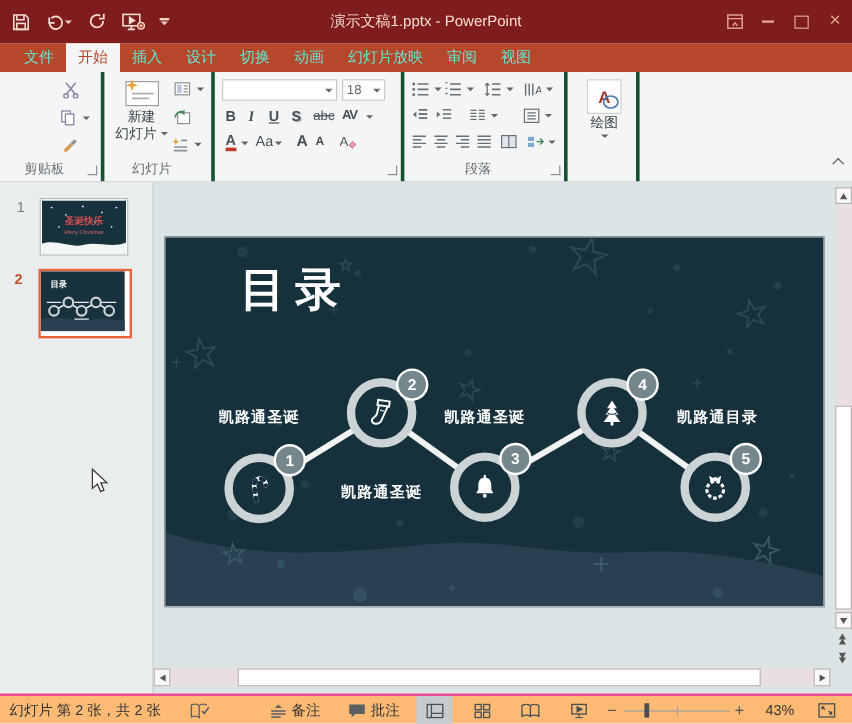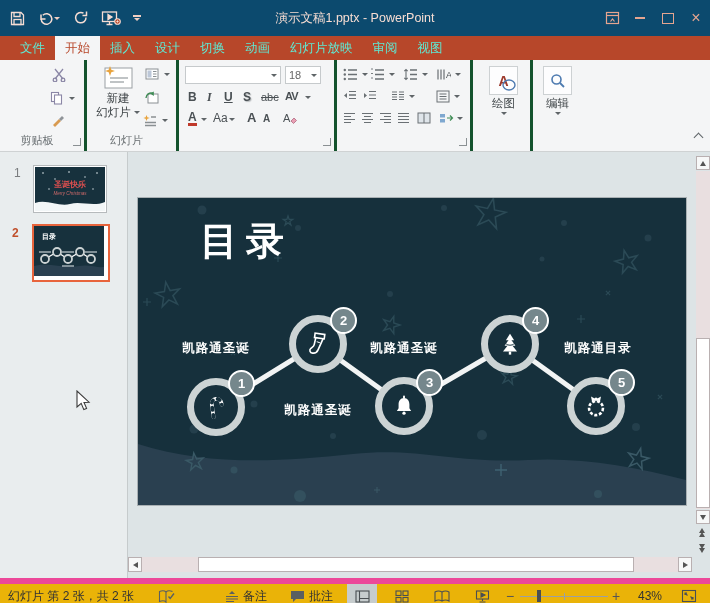--- a/index.html
+++ b/index.html
@@ -1,21 +1,21 @@
 <!DOCTYPE html>
 <html><head>
 <meta charset="utf-8">
 <style>
   html,body{margin:0;padding:0}
   body{width:710px;height:603px;position:relative;overflow:hidden;
        font-family:"Liberation Sans",sans-serif;background:#dde4e6;
        -webkit-font-smoothing:antialiased}
   .abs{position:absolute}
   
-  .titlebar{position:absolute;left:0;top:0;width:710px;height:36px;background:#0c4a6e}
+  .titlebar{position:absolute;left:0;top:0;width:710px;height:36px;background:#7f1d1d}
   .qat{position:absolute;left:6px;top:6px;height:24px;display:flex;align-items:center;gap:6px}
   .qbtn{display:inline-flex;align-items:center;justify-content:center;width:22px;height:22px}
   .wtitle{position:absolute;left:0;right:0;top:0;height:36px;line-height:36px;text-align:center;
           color:#f7ddd3;font-size:12.5px}
   .wbtns{position:absolute;right:0;top:0;height:36px;display:flex}
   .wb{width:28px;height:36px;display:flex;align-items:center;justify-content:center;color:#e5a590;font-size:13px}
   .dd{display:inline-block;width:0;height:0;border-left:3px solid transparent;
       border-right:3px solid transparent;border-top:3.5px solid #5f6568;vertical-align:middle}
   .ddw{border-top-color:#f0cfc3}
   
@@ -62,21 +62,21 @@
   .sbtn{position:absolute;width:14px;height:14px;background:#f7f8f8;border:1px solid #b9b0b1;box-sizing:border-box;
         display:flex;align-items:center;justify-content:center}
   .vthumb{position:absolute;left:0;top:183px;width:14px;height:170px;background:#fff;border:1px solid #b9b0b1;box-sizing:border-box}
   .hscroll{position:absolute;left:128px;top:405px;width:564px;height:15px;background:#e9dfe0}
   .hthumb{position:absolute;left:70px;top:0;width:436px;height:15px;background:#fff;border:1px solid #b9b0b1;box-sizing:border-box}
   .tri-u{width:0;height:0;border-left:3.5px solid transparent;border-right:3.5px solid transparent;border-bottom:5px solid #555}
   .tri-d{width:0;height:0;border-left:3.5px solid transparent;border-right:3.5px solid transparent;border-top:5px solid #555}
   .tri-l{width:0;height:0;border-top:3.5px solid transparent;border-bottom:3.5px solid transparent;border-right:5px solid #555}
   .tri-r{width:0;height:0;border-top:3.5px solid transparent;border-bottom:3.5px solid transparent;border-left:5px solid #555}
   
-  .statusbar{position:absolute;left:0;top:578px;width:710px;height:25px;background:#eab308;border-top:6px solid #ec4899;box-sizing:border-box;font-size:12px;color:#333}
+  .statusbar{position:absolute;left:0;top:578px;width:710px;height:25px;background:#fdba74;border-top:2px solid #ec4899;box-sizing:border-box;font-size:12px;color:#333}
   .sitem{position:absolute;top:0;height:24px;display:flex;align-items:center;gap:4px}
   .viewbtn{position:absolute;top:0;width:30px;height:24px;display:flex;align-items:center;justify-content:center}
   .viewbtn.sel{background:#c6cccd}
 </style>
 </head>
 <body>
 
 <div class="titlebar">
   <div class="qat">
     <span class="qbtn">
@@ -345,48 +345,37 @@
         </svg>
     </span>
     <span class="mic" style="left:102px;top:52px">
       <svg width="15" height="12" viewBox="0 0 15 12">
           <rect x="1" y="2" width="5" height="3.5" fill="#7fa8d0"></rect>
           <rect x="1" y="7" width="5" height="3.5" fill="#7fa8d0"></rect>
           <path d="M8 6 H13 M11 3.5 L13.5 6 L11 8.5" fill="none" stroke="#3f8c55" stroke-width="1.2"></path>
         </svg>
       <span class="dd" style="margin-left:1px"></span>
     </span>
+    <span class="glabel">段落</span>
     <span class="lnch"></span>
   </div>
 
   <div class="rgroup" style="width:60px">
     <div class="toolbtn" style="left:16px">
       <span class="ibox">
         <span style="font-size:14px;font-weight:bold;color:#9c3a2e">A</span>
         <svg width="14" height="12" viewBox="0 0 14 12" style="position:absolute;right:1px;bottom:3px">
             <ellipse cx="7" cy="6" rx="6" ry="5" fill="none" stroke="#4d7ab0" stroke-width="1.4"></ellipse>
           </svg>
       </span>
       <span class="bbl">绘图</span>
       <span class="dd"></span>
     </div>
   </div>
 
-  <div class="rgroup" style="width:48px;border-right:none">
-    <div class="toolbtn" style="left:10px">
-      <span class="ibox">
-        <svg width="16" height="16" viewBox="0 0 16 16">
-            <circle cx="6.5" cy="6.5" r="4.5" fill="none" stroke="#4d7ab0" stroke-width="1.6"></circle>
-            <path d="M10 10 L14 14" stroke="#4d7ab0" stroke-width="1.8"></path>
-          </svg>
-      </span>
-      <span class="bbl">编辑</span>
-      <span class="dd"></span>
-    </div>
-  </div>
 
   <span class="abs" style="right:8px;bottom:6px"><span class="chv"></span></span>
 </div>
 
 <div class="workspace">
 
   <div class="panel">
     <span class="thumbnum" style="left:14px;top:14px">1</span>
     <div class="thumb" style="left:33px;top:13px;width:72px;height:46px">
       <svg width="70" height="44" viewBox="0 0 70 44" style="margin:1px">

